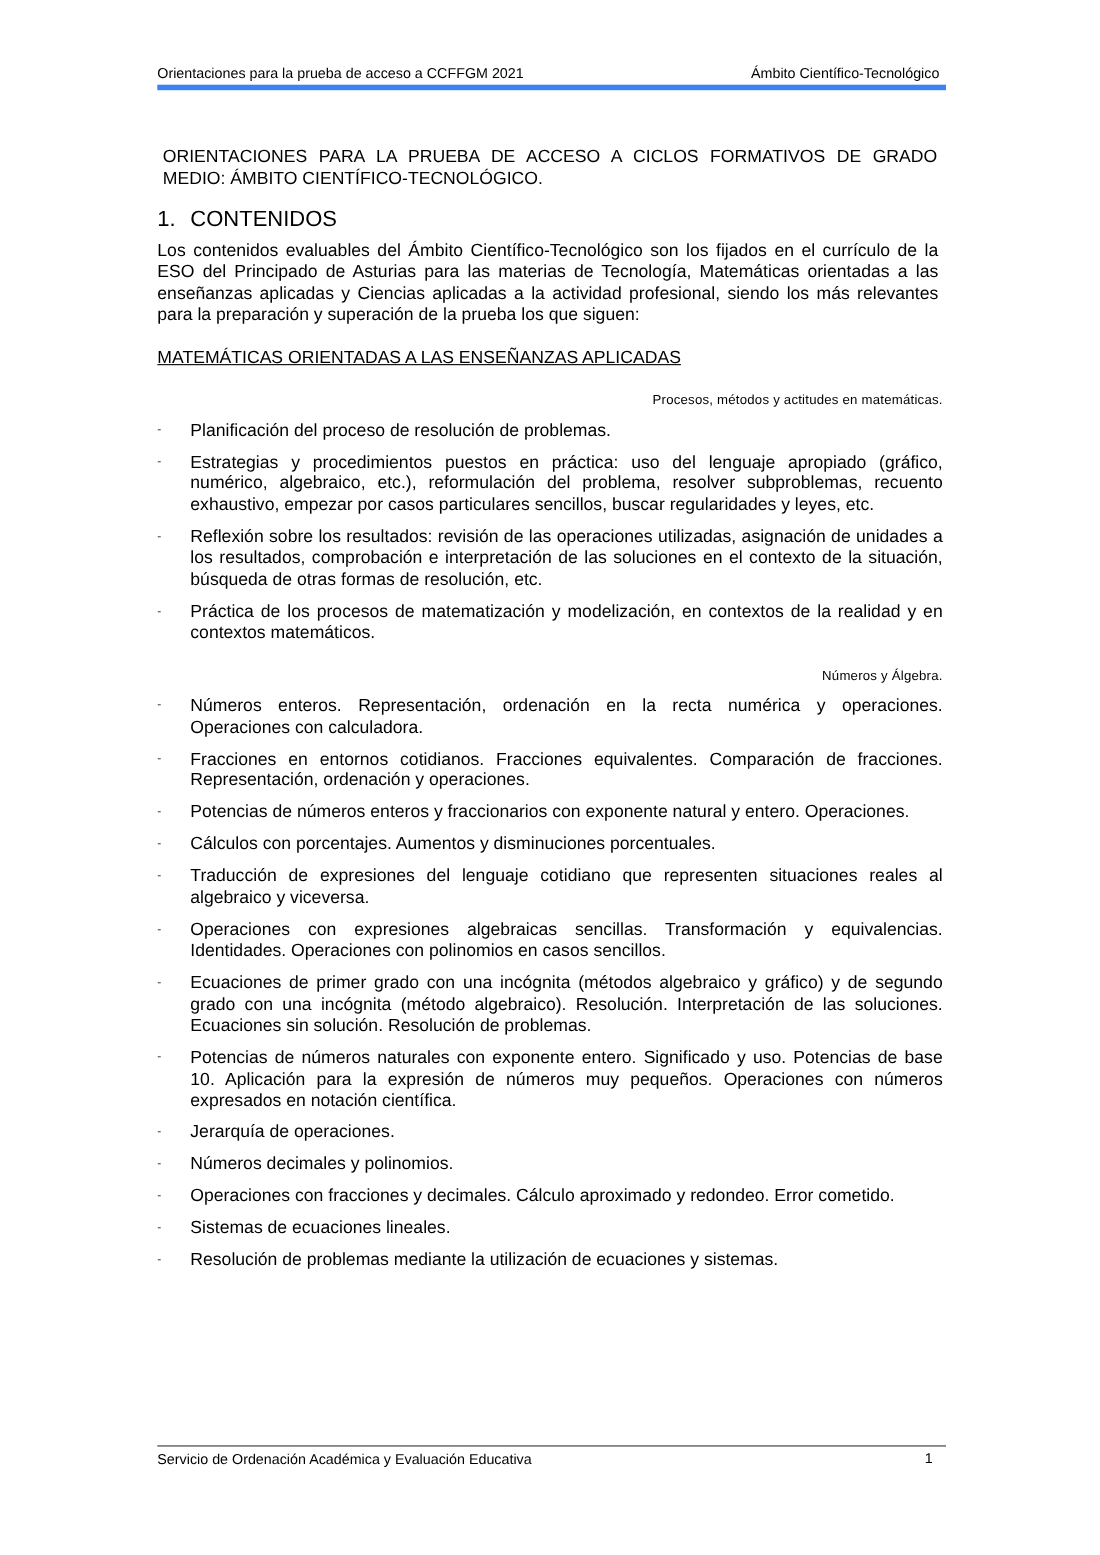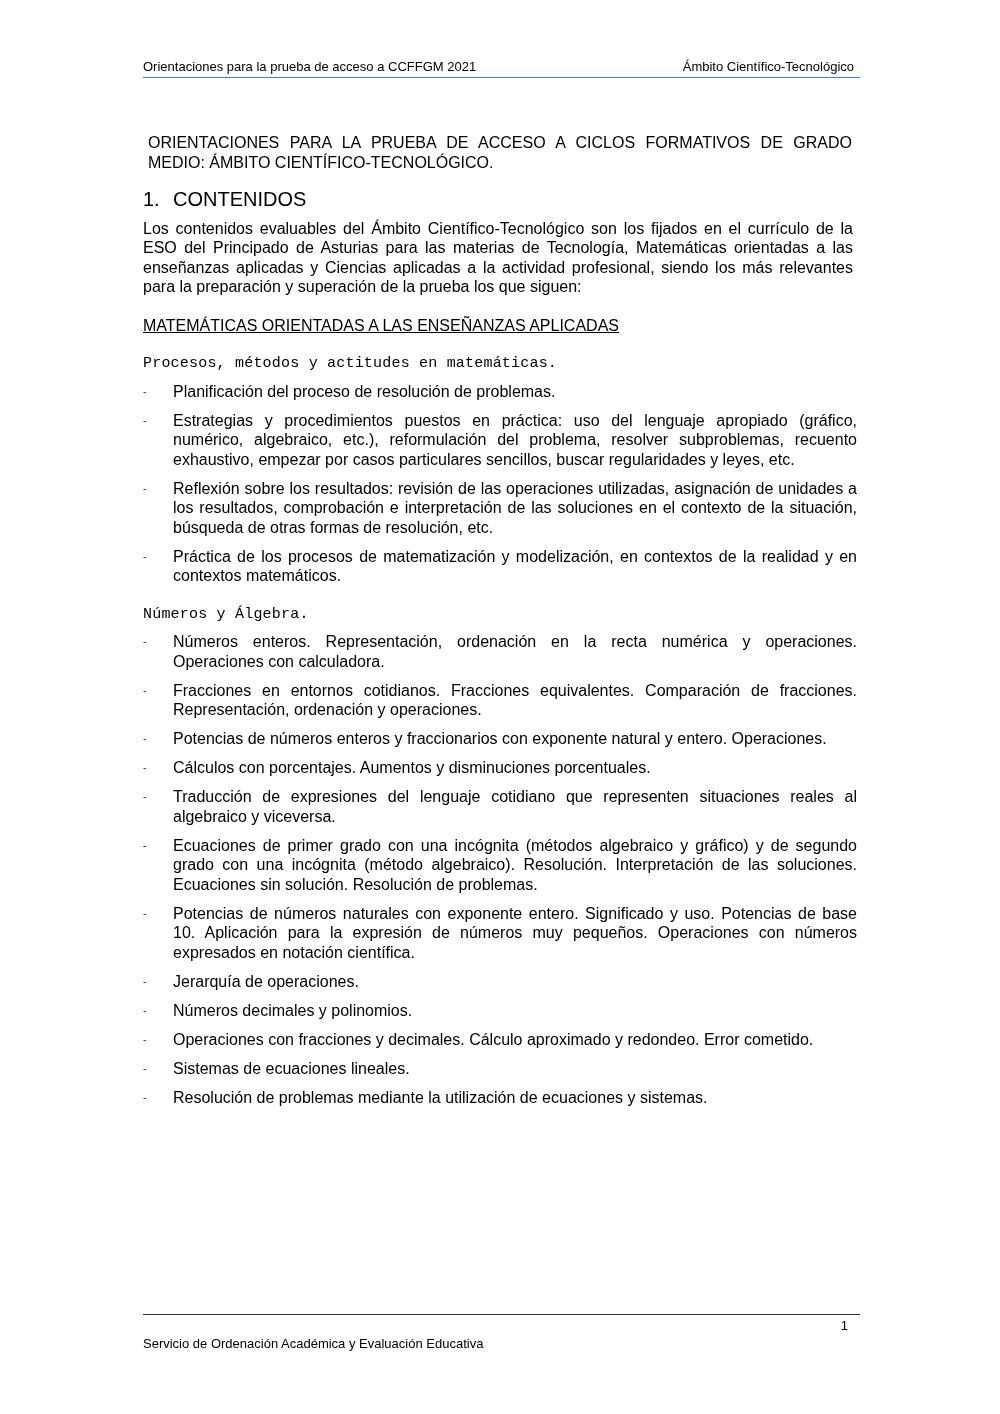--- a/index.html
+++ b/index.html
@@ -1,29 +1,29 @@
 <!DOCTYPE html>
 <html><head>
   <meta charset="utf-8">
   <style>
     html, body { margin: 0; padding: 0; background: #ffffff; }
     body { width: 1000px; height: 1414px; position: relative; overflow: hidden; color: #000; font-family: "Liberation Sans", sans-serif; }
-    .page-header { position: absolute; left: 143px; top: 58px; width: 717px; height: 19px; border-bottom: 1px solid #3b82f6; font-size: 13px; line-height: 18px; }
+    .page-header { position: absolute; left: 143px; top: 58px; width: 717px; height: 19px; border-bottom: 5px solid #3b82f6; font-size: 13px; line-height: 18px; }
     .page-header .left { position: absolute; left: 0; top: 0; }
     .page-header .right { position: absolute; right: 6px; top: 0; margin-left: 37px; }
     .page-footer { position: absolute; left: 143px; top: 1314px; width: 717px; border-top: 1px solid #333; font-size: 13px; line-height: 18px; padding-top: 2px; }
-    .page-footer .left { position: absolute; left: 0; top: 20px; }
+    .page-footer .left { position: absolute; left: 0; top: 3px; }
     .page-footer .right { position: absolute; right: 12px; top: 2px; }
     .content { position: absolute; left: 143px; top: 128px; width: 714px; font-size: 16px; line-height: 19.5px; }
     .doc-title { margin: 5px; font-weight: normal; font-size: 16px; text-align: justify; line-height: 19.5px; }
     .section-heading { margin: 18px 0 0 0; font-weight: normal; font-size: 20px; }
     .section-heading .num { display: inline-block; width: 30px; }
     .intro { margin: 9px 4px 0 0; text-align: justify; }
     .subject-title { margin: 19px 0 16px 0; text-decoration: underline; font-weight: normal; font-size: 16px; }
-    .subsection { margin: 19px 0 0 0; font-family: Liberation Mono, monospace; font-size: 15px; letter-spacing: 0.2px; font-weight: normal; }
+    .subsection { margin: 19px 0 0 0; font-family: Liberation Sans, sans-serif; font-size: 12px; letter-spacing: 0.2px; font-weight: normal; text-align: right; }
     ul.items { list-style: none; margin: 8px 0 0 0; padding: 0; }
     ul.items li { position: relative; padding-left: 30px; margin-bottom: 9.5px; text-align: justify; }
     ul.items li .dash { position: absolute; left: 0; top: 0; font-size: 11px; color: #333; }
   </style>
 </head>
 <body>
 
 <div class="page-header">
   <span class="left">Orientaciones para la prueba de acceso a CCFFGM 2021</span>
   <span class="right">Ámbito Científico-Tecnológico</span>
@@ -51,21 +51,21 @@
   </div>
 
   <div>
     <h4 class="subsection">Números y Álgebra.</h4>
     <ul class="items">
       <li><span class="dash">-</span><span>Números enteros. Representación, ordenación en la recta numérica y operaciones. Operaciones con calculadora.</span></li>
       <li><span class="dash">-</span><span>Fracciones en entornos cotidianos. Fracciones equivalentes. Comparación de fracciones. Representación, ordenación y operaciones.</span></li>
       <li><span class="dash">-</span><span>Potencias de números enteros y fraccionarios con exponente natural y entero. Operaciones.</span></li>
       <li><span class="dash">-</span><span>Cálculos con porcentajes. Aumentos y disminuciones porcentuales.</span></li>
       <li><span class="dash">-</span><span>Traducción de expresiones del lenguaje cotidiano que representen situaciones reales al algebraico y viceversa.</span></li>
-      <li><span class="dash">-</span></li>
+      <li><span class="dash">-</span><span>Operaciones con expresiones algebraicas sencillas. Transformación y equivalencias. Identidades. Operaciones con polinomios en casos sencillos.</span></li>
       <li><span class="dash">-</span><span>Ecuaciones de primer grado con una incógnita (métodos algebraico y gráfico) y de segundo grado con una incógnita (método algebraico). Resolución. Interpretación de las soluciones. Ecuaciones sin solución. Resolución de problemas.</span></li>
       <li><span class="dash">-</span><span>Potencias de números naturales con exponente entero. Significado y uso. Potencias de base 10. Aplicación para la expresión de números muy pequeños. Operaciones con números expresados en notación científica.</span></li>
       <li><span class="dash">-</span><span>Jerarquía de operaciones.</span></li>
       <li><span class="dash">-</span><span>Números decimales y polinomios.</span></li>
       <li><span class="dash">-</span><span>Operaciones con fracciones y decimales. Cálculo aproximado y redondeo. Error cometido.</span></li>
       <li><span class="dash">-</span><span>Sistemas de ecuaciones lineales.</span></li>
       <li><span class="dash">-</span><span>Resolución de problemas mediante la utilización de ecuaciones y sistemas.</span></li>
     </ul>
   </div>
 </div>

